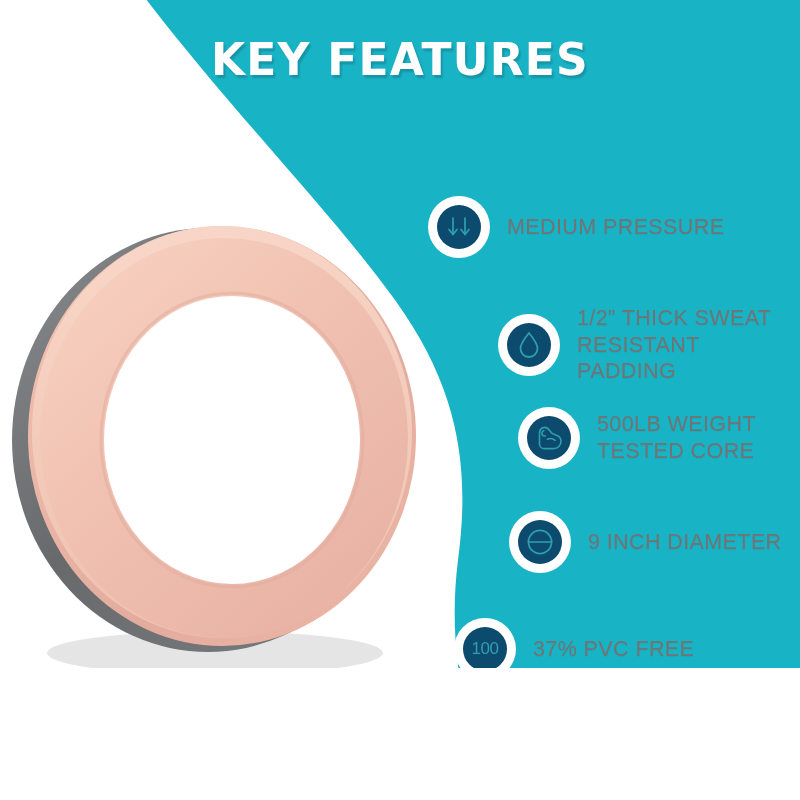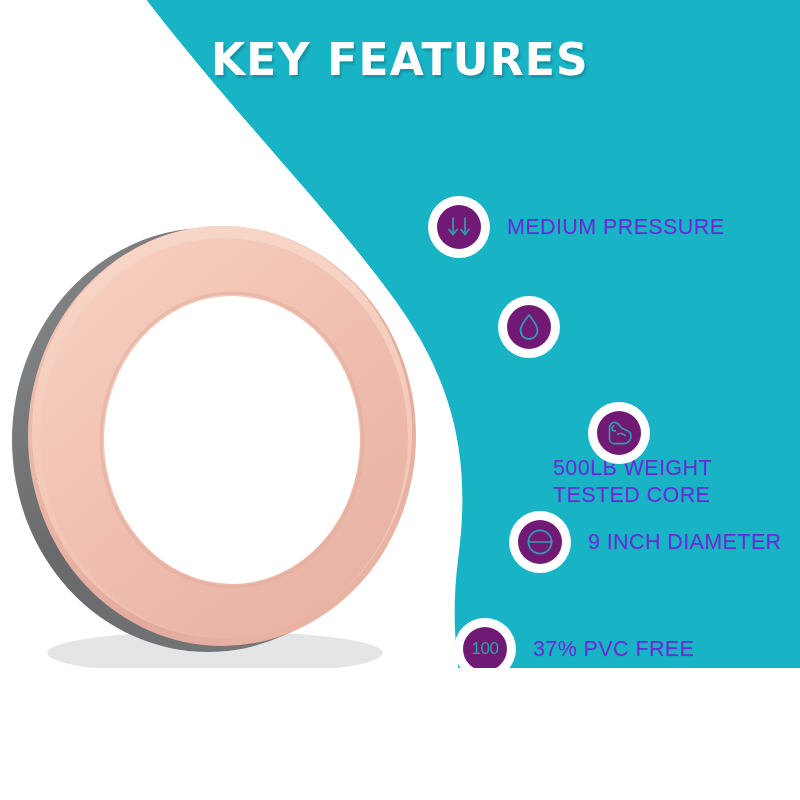--- a/index.html
+++ b/index.html
@@ -54,37 +54,37 @@
     position: absolute;
     display: flex;
     align-items: center;
   }
   .badge {
     position: relative;
     flex: 0 0 auto;
     width: 44px;
     height: 44px;
     border-radius: 50%;
-    background: #701a75;
+    background: #0c4a6e;
     display: flex;
     align-items: center;
     justify-content: center;
     box-shadow: 0 0 0 9px #ffffff;
   }
   .badge svg { display: block; }
   .badge .num {
     font-size: 17px;
     font-weight: 400;
     color: #2f9fae;
     letter-spacing: -0.5px;
     font-family: "Liberation Sans", sans-serif;
   }
   .flabel {
     margin-left: 26px;
-    color: #6d28d9;
+    color: #737373;
     font-size: 21.5px;
     font-weight: 400;
     line-height: 1.24;
     letter-spacing: 0.4px;
     white-space: pre-line;
     font-family: "Liberation Sans", sans-serif;
     text-shadow: 0 1px 1px rgba(0,0,0,0.05);
   }
 </style>
 </head>
@@ -179,23 +179,25 @@
     </div>
     <div class="flabel">MEDIUM PRESSURE</div>
   </div>
 
   <div class="feature" style="left:507px; top:305px;">
     <div class="badge">
       <svg width="24" height="30" viewBox="0 0 24 30" fill="none" stroke="#2f9fae" stroke-width="1.8" stroke-linecap="round" stroke-linejoin="round">
         <path d="M12 3 C12 3 3.5 13.2 3.5 18.6 C3.5 23.4 7.3 27 12 27 C16.7 27 20.5 23.4 20.5 18.6 C20.5 13.2 12 3 12 3 Z"></path>
       </svg>
     </div>
-  </div>
-
-  <div class="feature" style="left:527px; top:411px;flex-direction:column;">
+    <div class="flabel">1/2” THICK SWEAT
+RESISTANT PADDING</div>
+  </div>
+
+  <div class="feature" style="left:527px; top:411px;">
     <div class="badge">
       <svg width="30" height="28" viewBox="0 0 30 28" fill="none" stroke="#2f9fae" stroke-width="1.6" stroke-linecap="round" stroke-linejoin="round">
         <path d="M5.5 8.5 C5.5 5.6 7.8 3.4 10.6 3.4 C13.1 3.4 14.6 4.9 15.6 6.6
                  C17.2 9.3 19.6 10.4 22.4 11.2 C25.4 12.1 27 14.3 27 17.3
                  C27 21.4 23.8 24.6 19.7 24.6 L10.2 24.6
                  C7.6 24.6 5.5 22.5 5.5 19.9 Z"></path>
         <path d="M9.8 6.6 C8.3 7.3 7.6 8.8 8.0 10.2 C8.4 11.6 9.9 12.3 11.3 11.8"></path>
         <path d="M13.4 15.2 C15.6 14.3 19.0 14.5 21.1 16.3"></path>
       </svg>
     </div>

